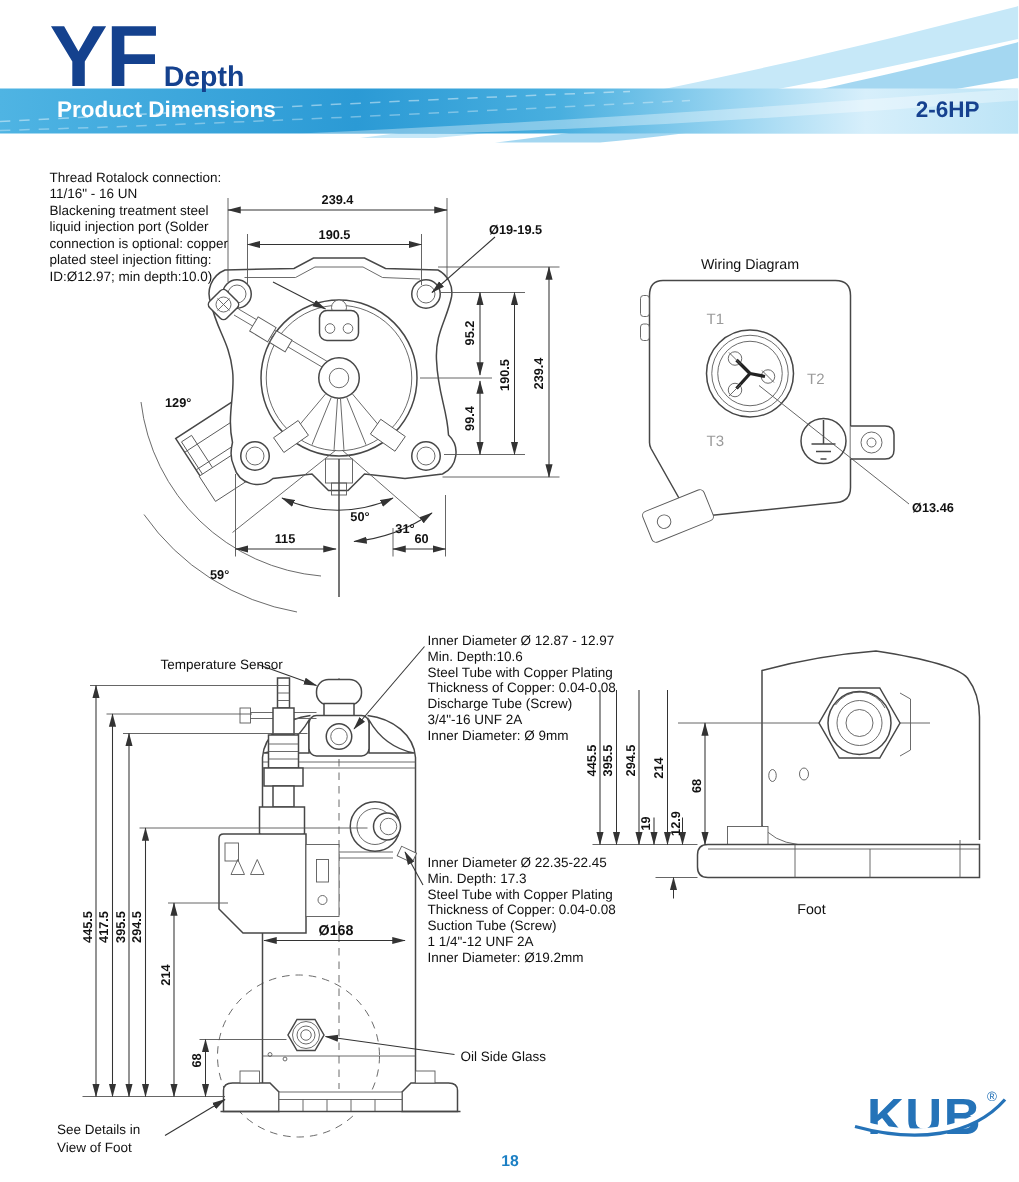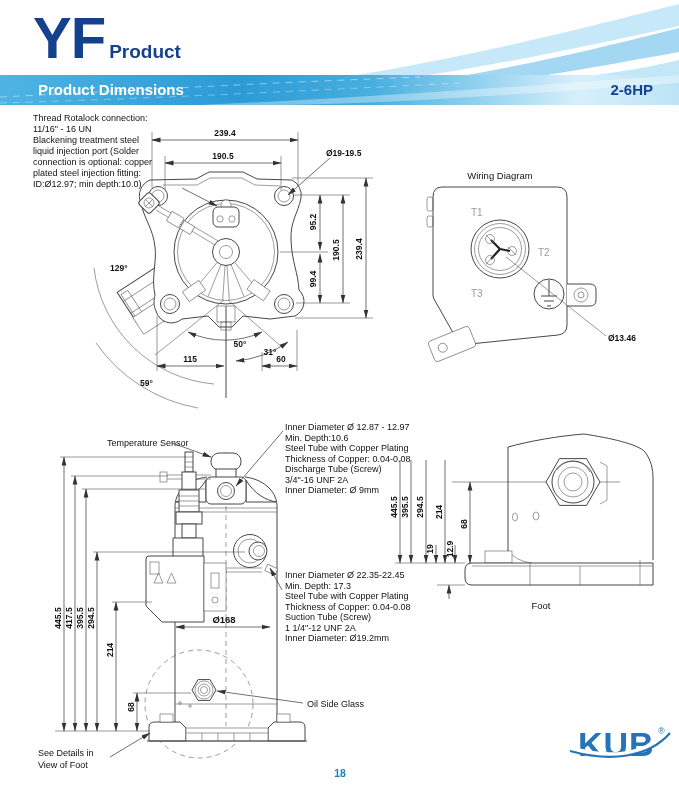--- a/index.html
+++ b/index.html
@@ -4,21 +4,21 @@
 <style>
   html,body{margin:0;padding:0;background:#fff;}
   .page{position:relative;width:679px;height:788px;background:#fff;overflow:hidden;
         font-family:"Liberation Sans",sans-serif;}
   
   .hdr-swoosh{position:absolute;top:0;left:0;width:679px;height:100px;pointer-events:none;}
   .brand{position:absolute;top:4px;left:33px;color:#14418E;z-index:3;}
   .brand .yf{font-size:58px;font-weight:bold;letter-spacing:-1px;}
   .brand .series{font-size:19px;font-weight:bold;margin-left:4px;}
   .banner{position:absolute;top:59px;left:0;width:679px;height:30px;z-index:2;
-          background:linear-gradient(90deg,#4FB4E3 0%,#2B9AD5 35%,#49AFDF 55%,#9AD5F1 72%,#D7EFFB 85%,#BCE4F6 100%);margin-top:16px;}
+          background:linear-gradient(90deg,#4FB4E3 0%,#2B9AD5 35%,#49AFDF 55%,#9AD5F1 72%,#D7EFFB 85%,#BCE4F6 100%);}
   .banner-title{position:absolute;left:38px;top:0;height:30px;line-height:30px;
           color:#fff;font-size:15px;font-weight:bold;}
   .hp{position:absolute;right:26px;top:0;height:36px;line-height:30px;
           color:#16418F;font-size:15px;font-weight:bold;}
   
   .sheet{position:absolute;top:0;left:0;z-index:1;}
   .o1{stroke:#474747;stroke-width:1;fill:none;}
   .o1w{stroke:#474747;stroke-width:1;fill:#fff;}
   .o2{stroke:#5a5a5a;stroke-width:.6;fill:none;}
   .o2w{stroke:#5a5a5a;stroke-width:.6;fill:#fff;}
@@ -36,21 +36,21 @@
 <body>
 
 <div class="page">
 
   <svg class="hdr-swoosh" width="679" height="100" viewBox="0 0 679 100">
     <path d="M 240,92 C 420,70 560,34 679,4 L 679,26 C 560,52 430,80 290,92 Z" fill="#C6E8F8"></path>
     <path d="M 330,95 C 490,76 600,48 679,28 L 679,52 C 590,68 480,88 400,95 Z" fill="#9AD3F0" opacity=".9"></path>
     <path d="M 430,89 C 540,84 620,74 679,60 L 679,89 Z" fill="#BCE4F6" opacity=".9"></path>
   </svg>
   <div class="brand">
-    <span class="yf">YF</span><span class="series">Product</span>
+    <span class="yf">YF</span><span class="series">Depth</span>
   </div>
   <div class="banner">
     <svg width="679" height="30" viewBox="0 0 679 30" style="position:absolute;top:0;left:0">
       <path d="M 0,22 C 120,16 260,8 420,2" stroke="rgba(255,255,255,.45)" stroke-width="1" stroke-dasharray="7 6" fill="none"></path>
       <path d="M 0,28 C 140,24 300,16 460,8" stroke="rgba(255,255,255,.35)" stroke-width="1" stroke-dasharray="7 6" fill="none"></path>
       <path d="M 200,30 C 380,22 540,10 679,0 L 679,8 C 540,18 400,28 280,30 Z" fill="rgba(255,255,255,.35)"></path>
     </svg>
     <div class="banner-title">Product Dimensions</div>
     <div class="hp">2-6HP</div>
   </div>

